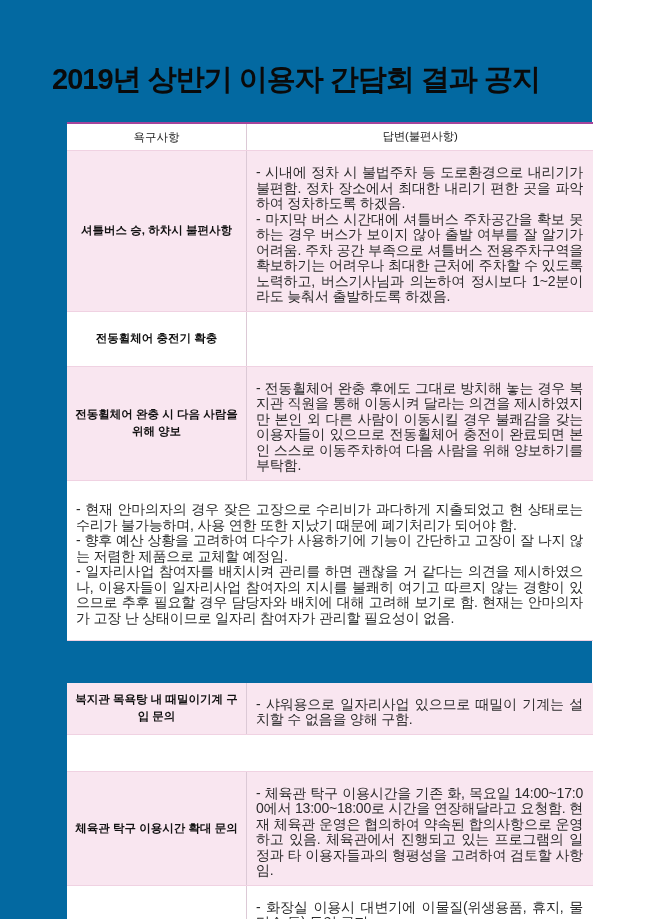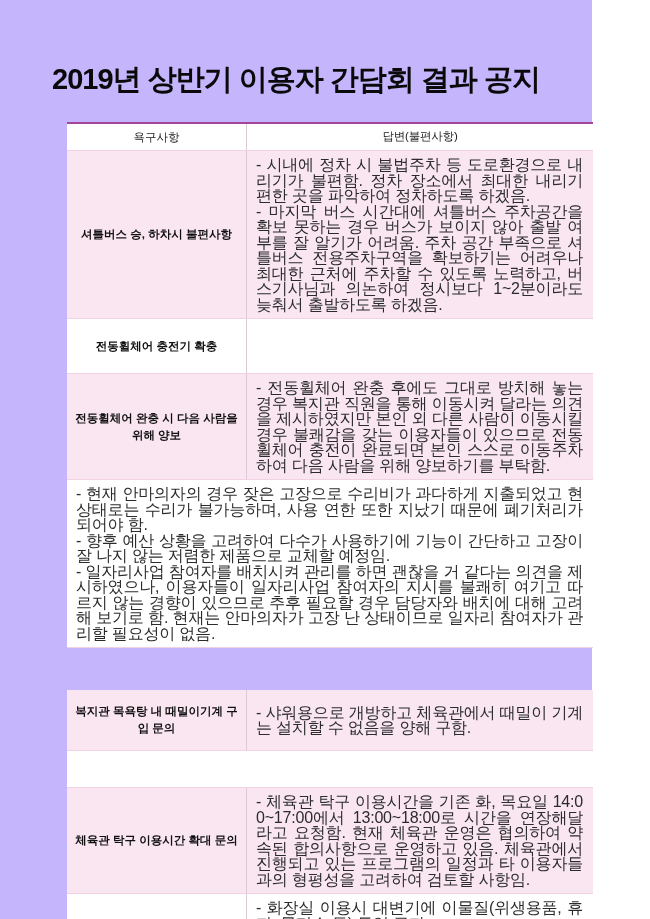--- a/index.html
+++ b/index.html
@@ -7,21 +7,21 @@
     width: 650px;
     height: 919px;
     background: #ffffff;
     font-family: "Liberation Sans", "DejaVu Sans", sans-serif;
     overflow: hidden;
   }
   .page {
     position: relative;
     width: 592px;
     height: 919px;
-    background: #c4b5fd;
+    background: #0369a1;
   }
   .doc-title {
     padding-top: 56px;
     text-align: center;
     font-size: 29px;
     line-height: 46px;
     font-weight: 800;
     letter-spacing: -1px;
     color: #0a0a0a;
   }
@@ -47,27 +47,27 @@
     box-sizing: border-box;
     border-right: 1px solid #dcc9d6;
     display: flex;
     align-items: center;
     justify-content: center;
     text-align: center;
     font-size: 11.5px;
     font-weight: bold;
     line-height: 17px;
     color: #111111;
-    padding: 13px 6px;
+    padding: 4px 6px;
   }
   .cell-right {
     flex: 1 1 auto;
     box-sizing: border-box;
-    padding: 6px 10px 6px 9px;
-    font-size: 16px;
+    padding: 14px 10px 6px 9px;
+    font-size: 14px;
     line-height: 15.5px;
     letter-spacing: -0.2px;
     color: #2b2b2b;
     text-align: justify;
     word-break: break-all;
     white-space: pre-line;
     display: flex;
     flex-direction: column;
     justify-content: center;
   }
@@ -124,21 +124,21 @@
     </div>
 
     <div class="row r4">
       <div class="cell-right">- 현재 안마의자의 경우 잦은 고장으로 수리비가 과다하게 지출되었고 현 상태로는 수리가 불가능하며, 사용 연한 또한 지났기 때문에 폐기처리가 되어야 함.
 - 향후 예산 상황을 고려하여 다수가 사용하기에 기능이 간단하고 고장이 잘 나지 않는 저렴한 제품으로 교체할 예정임.
 - 일자리사업 참여자를 배치시켜 관리를 하면 괜찮을 거 같다는 의견을 제시하였으나, 이용자들이 일자리사업 참여자의 지시를 불쾌히 여기고 따르지 않는 경향이 있으므로 추후 필요할 경우 담당자와 배치에 대해 고려해 보기로 함. 현재는 안마의자가 고장 난 상태이므로 일자리 참여자가 관리할 필요성이 없음.</div>
     </div>
 
     <div class="row pink r5">
       <div class="cell-left">복지관 목욕탕 내 때밀이기계 구입 문의</div>
-      <div class="cell-right">- 샤워용으로 개방하고 체육관에서 때밀이 기계는 설치할 수 없음을 양해 구함.</div>
+      <div class="cell-right">- 샤워용으로 일자리사업 있으므로 때밀이 기계는 설치할 수 없음을 양해 구함.</div>
     </div>
 
     <div class="row r6">
     </div>
 
     <div class="row pink r7">
       <div class="cell-left">체육관 탁구 이용시간 확대 문의</div>
       <div class="cell-right">- 체육관 탁구 이용시간을 기존 화, 목요일 14:00~17:00에서 13:00~18:00로 시간을 연장해달라고 요청함. 현재 체육관 운영은 협의하여 약속된 합의사항으로 운영하고 있음. 체육관에서 진행되고 있는 프로그램의 일정과 타 이용자들과의 형평성을 고려하여 검토할 사항임.</div>
     </div>
 

